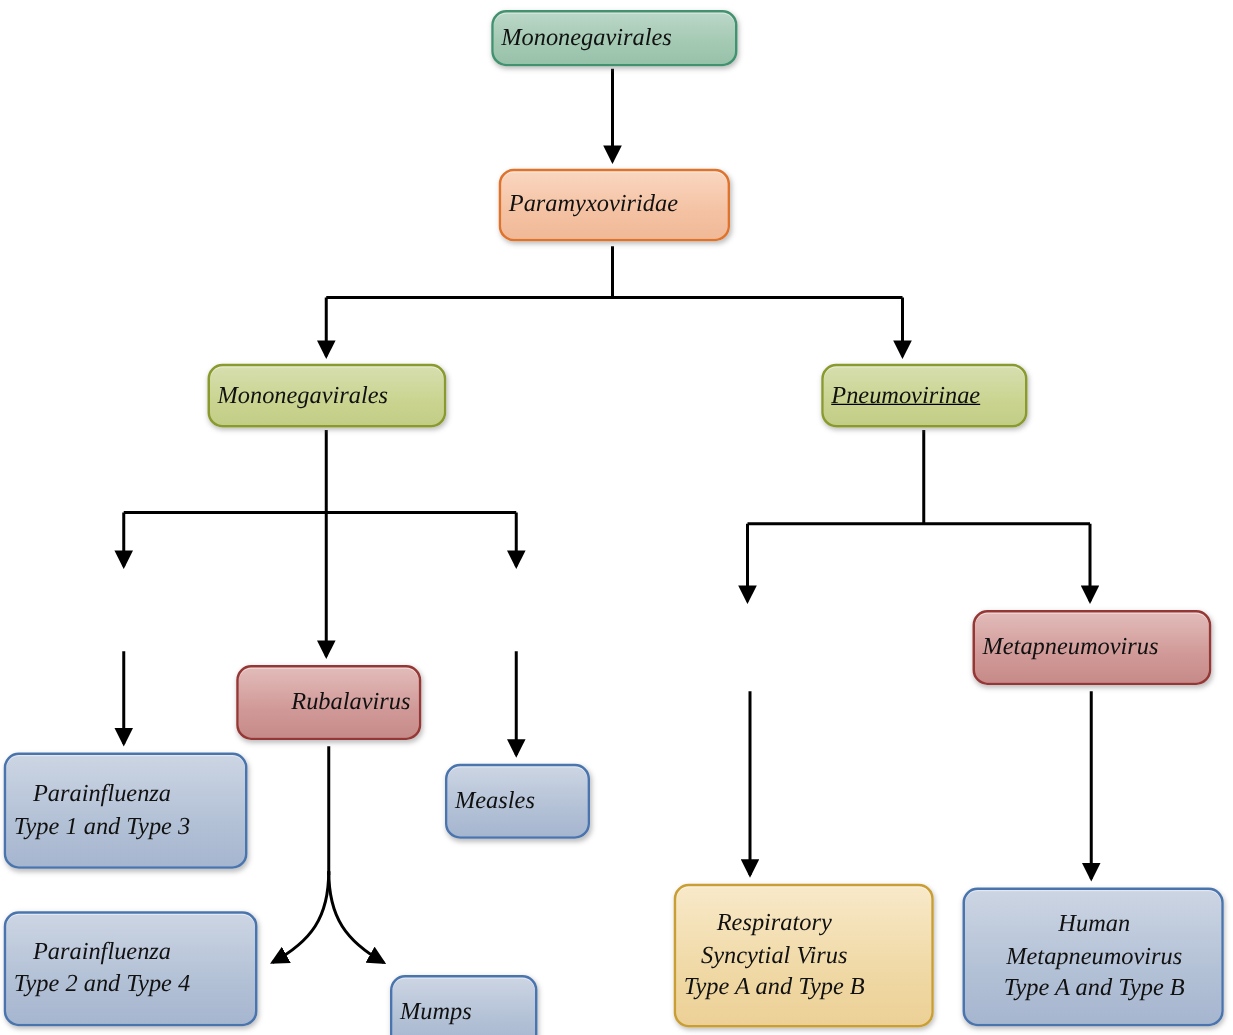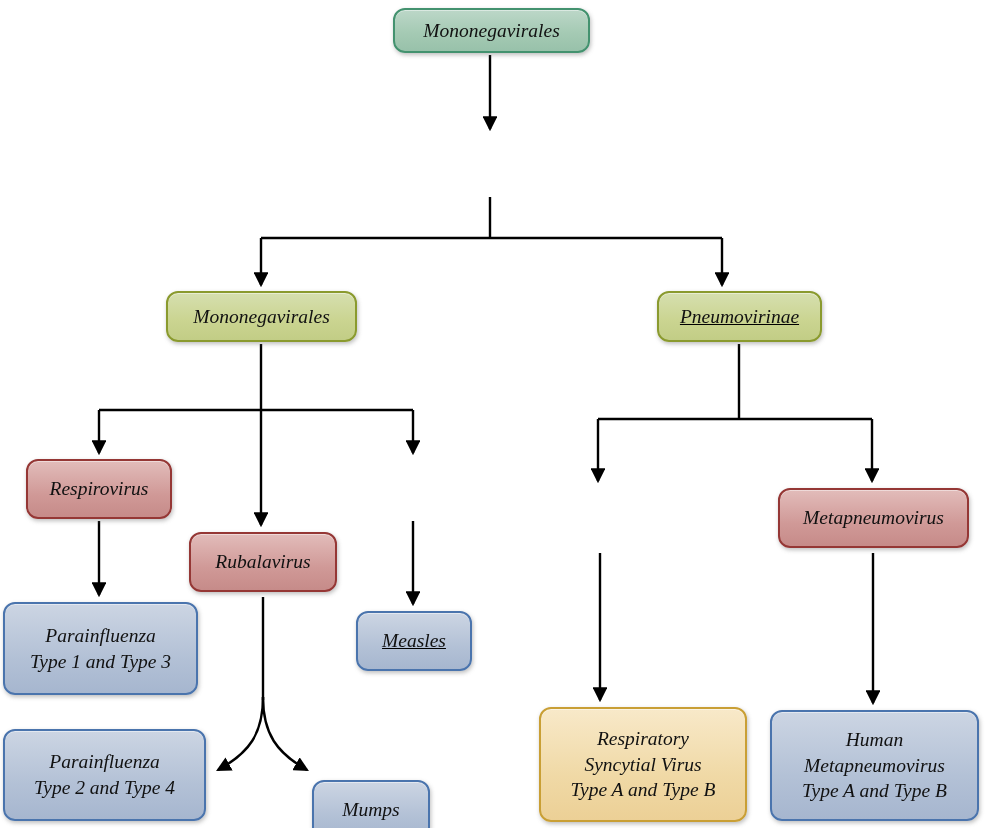--- a/index.html
+++ b/index.html
@@ -21,21 +21,20 @@
     width: 986px; height: 828px;
     pointer-events: none;
   }
   .node {
     position: absolute;
     box-sizing: border-box;
     border-radius: 12px;
     border: 2px solid #000;
     display: flex;
     align-items: center;
-    justify-content: center;
     text-align: center;
     box-shadow: 1px 2px 4px rgba(110,110,110,0.45), inset 0 1px 0 rgba(255,255,255,0.45);
   }
   .node span {
     font-style: italic;
     font-size: 19.5px;
     line-height: 1.32;
     color: #111;
     white-space: pre-line;
     padding: 2px 6px;
@@ -83,56 +82,56 @@
       <path d="M263,597 V700"></path>
       <path d="M263,697 C263,734 249,753 218,770" marker-end="url(#arrow)"></path>
       <path d="M263,697 C263,734 277,753 307,770" marker-end="url(#arrow)"></path>
     </g>
   </svg>
 
   <div class="node c-order" style="left:393px; top:8px; width:197px; height:45px;">
     <span>Mononegavirales</span>
   </div>
 
+  <div class="node c-family" style="left:399px; top:135px; width:185px; height:58px;">
+    <span>Paramyxoviridae</span>
+  </div>
 
   <div class="node c-subfamily" style="left:166px; top:291px; width:191px; height:51px;">
     <span>Mononegavirales</span>
   </div>
   <div class="node c-subfamily" style="left:657px; top:291px; width:165px; height:51px;text-decoration:underline;">
     <span>Pneumovirinae</span>
   </div>
 
-  <div class="node c-genus" style="left:26px; top:459px; width:146px; height:60px;">
-    <span>Respirovirus</span>
-  </div>
-  <div class="node c-genus" style="left:189px; top:532px; width:148px; height:60px;">
+  <div class="node c-genus" style="left:189px; top:532px; width:148px; height:60px;padding-left:36px;">
     <span>Rubalavirus</span>
   </div>
   <div class="node c-genus" style="left:778px; top:488px; width:191px; height:60px;">
     <span>Metapneumovirus</span>
   </div>
 
   <div class="node c-blue" style="left:3px; top:602px; width:195px; height:93px;">
     <span>Parainfluenza
 Type 1 and Type 3</span>
   </div>
   <div class="node c-blue" style="left:3px; top:729px; width:203px; height:92px;">
     <span>Parainfluenza
 Type 2 and Type 4</span>
   </div>
-  <div class="node c-blue" style="left:356px; top:611px; width:116px; height:60px;text-decoration:underline;">
+  <div class="node c-blue" style="left:356px; top:611px; width:116px; height:60px;">
     <span>Measles</span>
   </div>
   <div class="node c-blue" style="left:312px; top:780px; width:118px; height:59px;">
     <span>Mumps</span>
   </div>
   <div class="node c-yellow" style="left:499px; top:707px; width:208px; height:115px;margin-left:40px;">
     <span>Respiratory
 Syncytial Virus
 Type A and Type B</span>
   </div>
-  <div class="node c-blue" style="left:770px; top:710px; width:209px; height:111px;">
+  <div class="node c-blue" style="left:770px; top:710px; width:209px; height:111px;padding-left:25px;">
     <span>Human
 Metapneumovirus
 Type A and Type B</span>
   </div>
 
 </div>
 
 </body></html>

